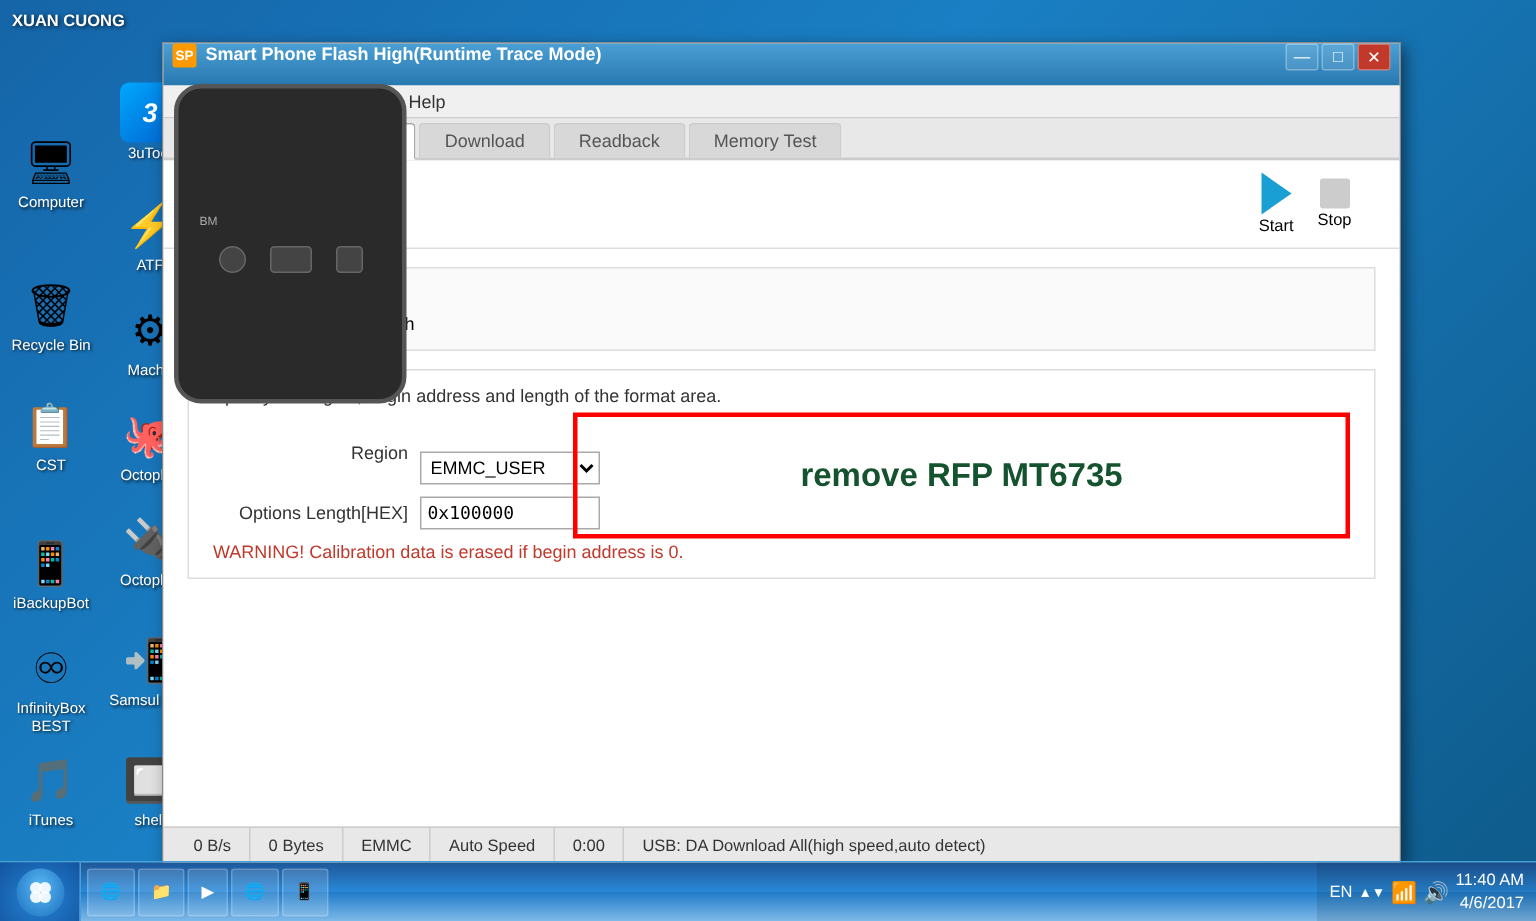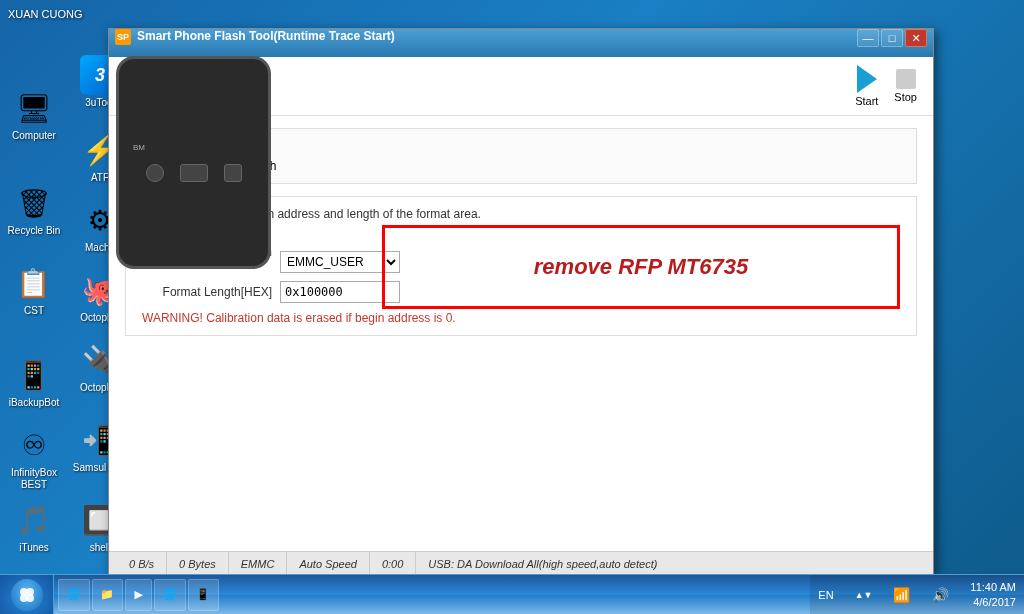--- a/index.html
+++ b/index.html
@@ -82,21 +82,21 @@
       color: white;
       font-size: 11px;
       gap: 4px;
     }
 
     .taskbar-tray {
       display: flex;
       align-items: center;
       height: 100%;
       padding: 0 8px;
-      gap: 21px;
+      gap: 4px;
       background: rgba(0,0,0,0.1);
     }
 
     .taskbar-clock {
       color: white;
       font-size: 11px;
       text-align: right;
       line-height: 1.3;
     }
 
@@ -217,21 +217,21 @@
     
     .content {
       flex: 1;
       background: white;
       display: flex;
       flex-direction: column;
       overflow: hidden;
     }
 
     .content-header {
-      padding: 8px 16px;
+      padding: 8px 32px;
       border-bottom: 1px solid #ddd;
       display: flex;
       justify-content: space-between;
       align-items: center;
     }
 
     .validation-check {
       display: flex;
       align-items: center;
       gap: 6px;
@@ -332,40 +332,38 @@
       font-size: 12px;
     }
 
     .warning-text {
       color: #c0392b;
       font-size: 12px;
       margin-top: 6px;
     }
 
     .annotation-text {
-      color: #b91c1c;
+      color: #14532d;
       font-size: 22px;
       font-weight: bold;
-      font-style: italic;
       white-space: nowrap;
       text-align: right;
     }
 
     
     .statusbar {
       height: 24px;
       background: #e8e8e8;
       border-top: 1px solid #ccc;
       display: flex;
       align-items: center;
       padding: 0 8px;
       gap: 0;
       font-size: 11px;
       color: #333;
-      font-style: italic;
     }
 
     .status-segment {
       padding: 0 12px;
       border-right: 1px solid #ccc;
       height: 100%;
       display: flex;
       align-items: center;
     }
     .status-segment:last-child {
@@ -403,21 +401,21 @@
       align-items: center;
       justify-content: center;
     }
 
     .xuan-cuong {
       position: absolute;
       top: 8px;
       left: 8px;
       color: white;
       font-size: 11px;
-      font-weight: normal;
+      font-weight: bold;
       text-shadow: 1px 1px 3px rgba(0,0,0,0.8);
       line-height: 1.2;
     }
   </style>
 </head>
 <body>
 
 <div class="desktop">
 
   <div class="xuan-cuong">
@@ -493,29 +491,42 @@
     <div class="icon-img">🔲</div>
     <div class="icon-label">shell</div>
   </div>
 
   <div class="window">
 
     <div class="window-titlebar">
       <div class="window-icon">
         <span style="font-size:9px;">SP</span>
       </div>
-      <div class="window-title">Smart Phone Flash Tool(Runtime Trace Start)</div>
+      <div class="window-title">Smart Phone Flash High(Runtime Trace Mode)</div>
       <div class="window-controls">
         <div class="win-btn">—</div>
         <div class="win-btn">□</div>
         <div class="win-btn close">✕</div>
       </div>
     </div>
 
-
+    <div class="menubar">
+      <div class="menu-item">File</div>
+      <div class="menu-item">Options</div>
+      <div class="menu-item">Window</div>
+      <div class="menu-item">Help</div>
+    </div>
+
+    <div class="tabbar">
+      <div class="tab">Welcome</div>
+      <div class="tab active">Format</div>
+      <div class="tab">Download</div>
+      <div class="tab">Readback</div>
+      <div class="tab">Memory Test</div>
+    </div>
 
     <div class="content">
 
       <div class="content-header">
         <div class="validation-check">
           <input type="checkbox" style="">
           <label>Validation</label>
         </div>
         <div class="toolbar-buttons">
           <div class="tool-btn">
@@ -549,21 +560,21 @@
 
             <div class="form-row">
               <div class="form-label">Region</div>
               <select class="form-select" style="width:120px;margin-top:20px;">
                 <option>EMMC_USER</option>
               </select>
             </div>
 
 
             <div class="form-row">
-              <div class="form-label">Format Length[HEX]</div>
+              <div class="form-label">Options Length[HEX]</div>
               <input type="text" class="form-input" style="width: 120px;" value="0x100000">
             </div>
 
             <div style="position:absolute;top:-6px;left:240px;right:0;bottom:-6px;border:3px solid red;display:flex;align-items:center;justify-content:center;pointer-events:none;">
               <span class="annotation-text">remove RFP MT6735</span>
             </div>
 
           </div>
 
           <div class="warning-text">WARNING! Calibration data is erased if begin address is 0.</div>

